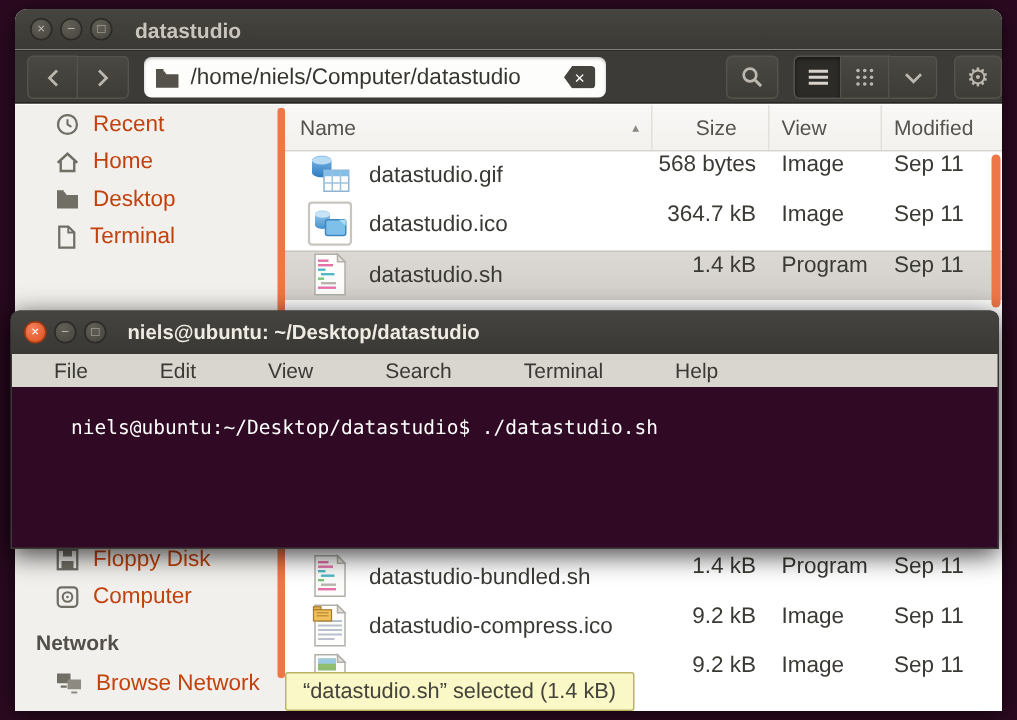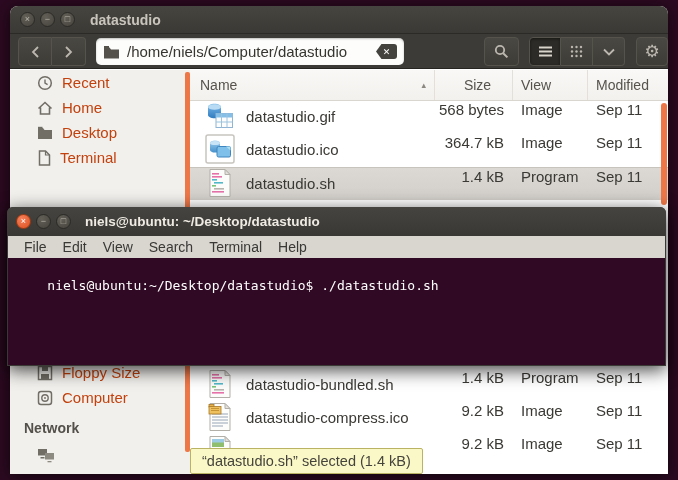--- a/index.html
+++ b/index.html
@@ -122,21 +122,21 @@
     box-shadow:0 4px 18px rgba(0,0,0,.75);
   }
   .t-titlebar {
     height:29px; display:flex; align-items:center; padding:0 9px;
     border-radius:6px 6px 0 0; background:linear-gradient(#454440,#393835);
   }
   .t-close { background:radial-gradient(circle at 35% 30%,#f5815b,#dd4f1e); border:1px solid #a23b12; color:#fff; }
   .t-title { margin-left:9px; color:#efebe3; font-weight:bold; font-size:13.5px; }
   .t-menubar {
     height:22px; background:#d9d5cf; display:flex; align-items:center;
-    padding-left:8px; font-size:14px; color:#3a3935; margin:0 1px;
+    padding-left:20px; font-size:14px; color:#3a3935; margin:0 1px;gap:32px;
   }
   .t-menu-item { padding:0 8px; height:100%; display:flex; align-items:center; }
   .t-screen {
     height:107px; background:#300a24; margin:0 1px; padding:4px 8px;
     font-family:"DejaVu Sans Mono", monospace; font-size:13px; color:#ffffff;
     white-space:pre; line-height:1.25;
   }
 </style>
 </head>
 <body>
@@ -244,38 +244,39 @@
         <span>Terminal</span>
       </div>
 
       <div class="side-bottom">
         <div class="side-item">
           <svg width="16" height="16" viewBox="0 0 16 16">
               <rect x="1.5" y="1.5" width="13" height="13" fill="none" stroke="currentColor" stroke-width="1.5"></rect>
               <rect x="5" y="1.5" width="6" height="4.5" fill="currentColor"></rect>
               <rect x="4" y="9" width="8" height="5.5" fill="currentColor"></rect>
             </svg>
-          <span>Floppy Size</span>
+          <span>Floppy Disk</span>
         </div>
         <div class="side-item">
           <svg width="16" height="16" viewBox="0 0 16 16">
               <rect x="1.5" y="1.5" width="13" height="13" rx="2.5" fill="none" stroke="currentColor" stroke-width="1.5"></rect>
               <circle cx="8" cy="8" r="3.2" fill="none" stroke="currentColor" stroke-width="1.4"></circle>
               <circle cx="8" cy="8" r="0.9" fill="currentColor"></circle>
             </svg>
           <span>Computer</span>
         </div>
         <div class="side-header">Network</div>
         <div class="side-item">
           <svg width="18" height="15" viewBox="0 0 18 15">
               <rect x="1" y="1" width="9" height="6.5" fill="currentColor"></rect>
               <rect x="3.5" y="9" width="4" height="1.5" fill="currentColor"></rect>
               <rect x="8" y="5" width="9" height="6.5" fill="#8d8a82"></rect>
               <rect x="10.5" y="13" width="4" height="1.3" fill="#8d8a82"></rect>
             </svg>
+          <span>Browse Network</span>
         </div>
       </div>
 
       <div class="sidebar-scrollbar"></div>
     </div>
 
     <div class="list">
 
       <div class="list-header">
         <div class="hcell h-name">

